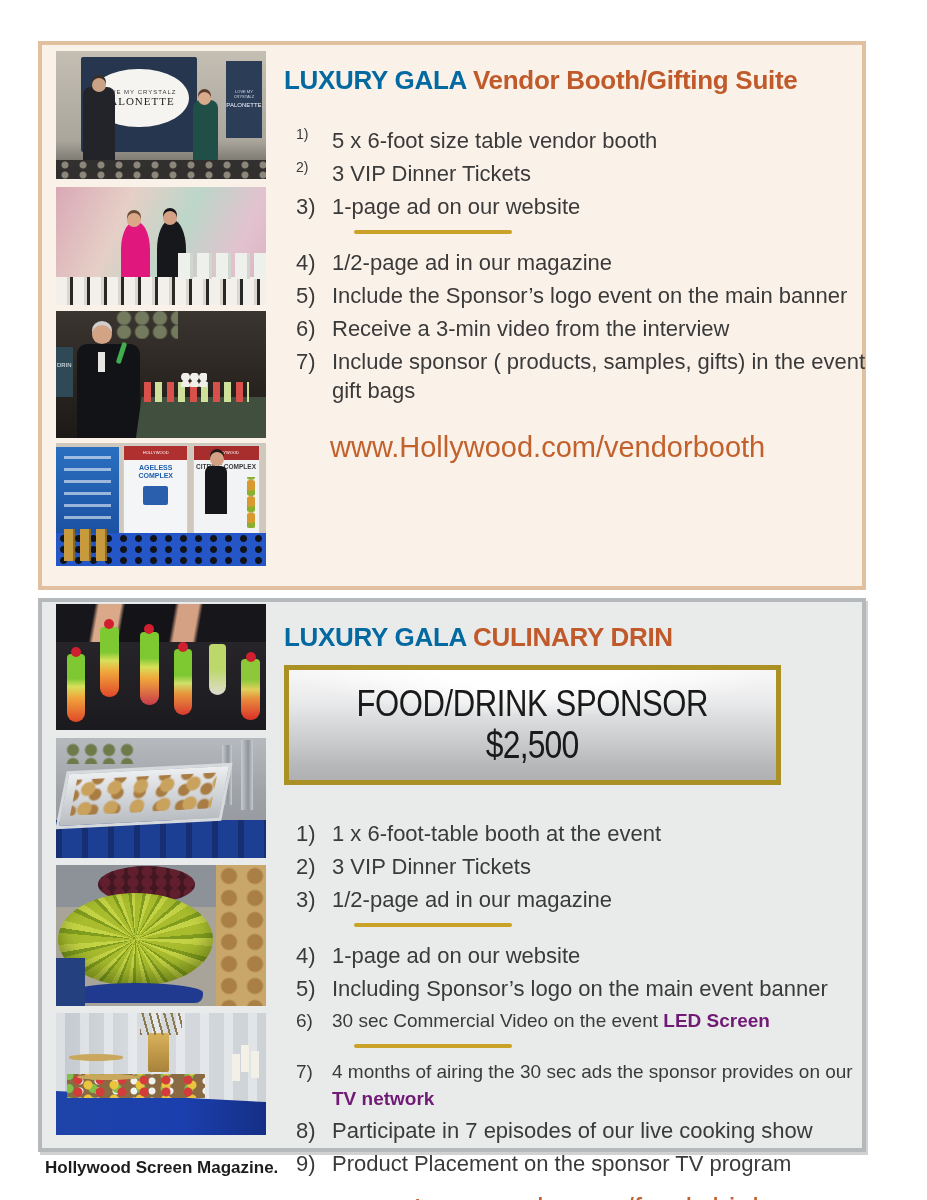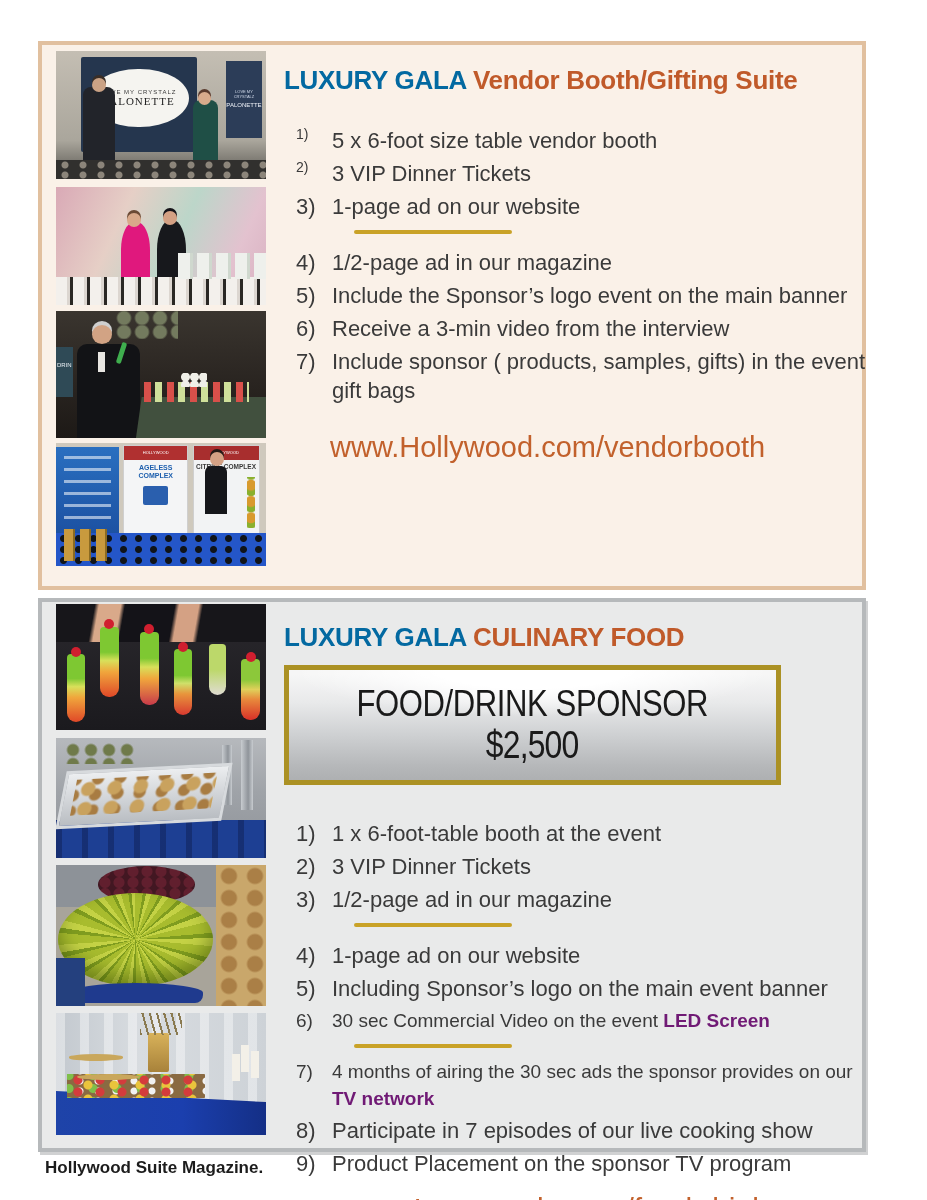--- a/index.html
+++ b/index.html
@@ -211,21 +211,21 @@
     <div style="left:44%;top:16%;width:10%;height:32%;background:linear-gradient(180deg,#d8b25a,#a8823a);border-radius:2px;"></div>
     <div style="left:40%;top:0;width:20%;height:18%;background-image:repeating-linear-gradient(75deg,#8a7a50 0 2px,transparent 2px 7px);"></div>
     <div style="left:6%;top:34%;width:26%;height:5%;background:#c9a75c;border-radius:50%;"></div>
     <div style="left:10%;top:50%;width:30%;height:5%;background:#c9a75c;border-radius:50%;"></div>
     <div style="right:8%;top:26%;width:4%;height:22%;background:#f3f0e8;box-shadow:10px 6px 0 #f3f0e8, -9px 9px 0 #f3f0e8;"></div>
   </div>
 
   <div class="content">
     <div class="heading">
       <span class="brand">LUXURY GALA</span>
-      <span class="h-vendor">CULINARY FOOD</span>
+      <span class="h-vendor">CULINARY DRIN</span>
     </div>
 
     <div class="banner damask" id="banner-culinary">
       <span class="cond b-title2">FOOD/DRINK SPONSOR</span>
       <span class="cond b-price">$2,500</span>
     </div>
 
     <div class="list" style="margin-top:34px;">
       <div class="li">
         <span class="num">1)</span>
@@ -268,13 +268,13 @@
       <div class="li">
         <span class="num">9)</span>
         <span class="txt">Product Placement on the sponsor TV program</span>
       </div>
     </div>
 
     <div class="url" id="url-culinary">www.Luxurygala.com/food-drink</div>
   </div>
 </div>
 
-<div class="footer">Hollywood Suite Magazine.</div>
+<div class="footer">Hollywood Screen Magazine.</div>
 
 </body></html>

